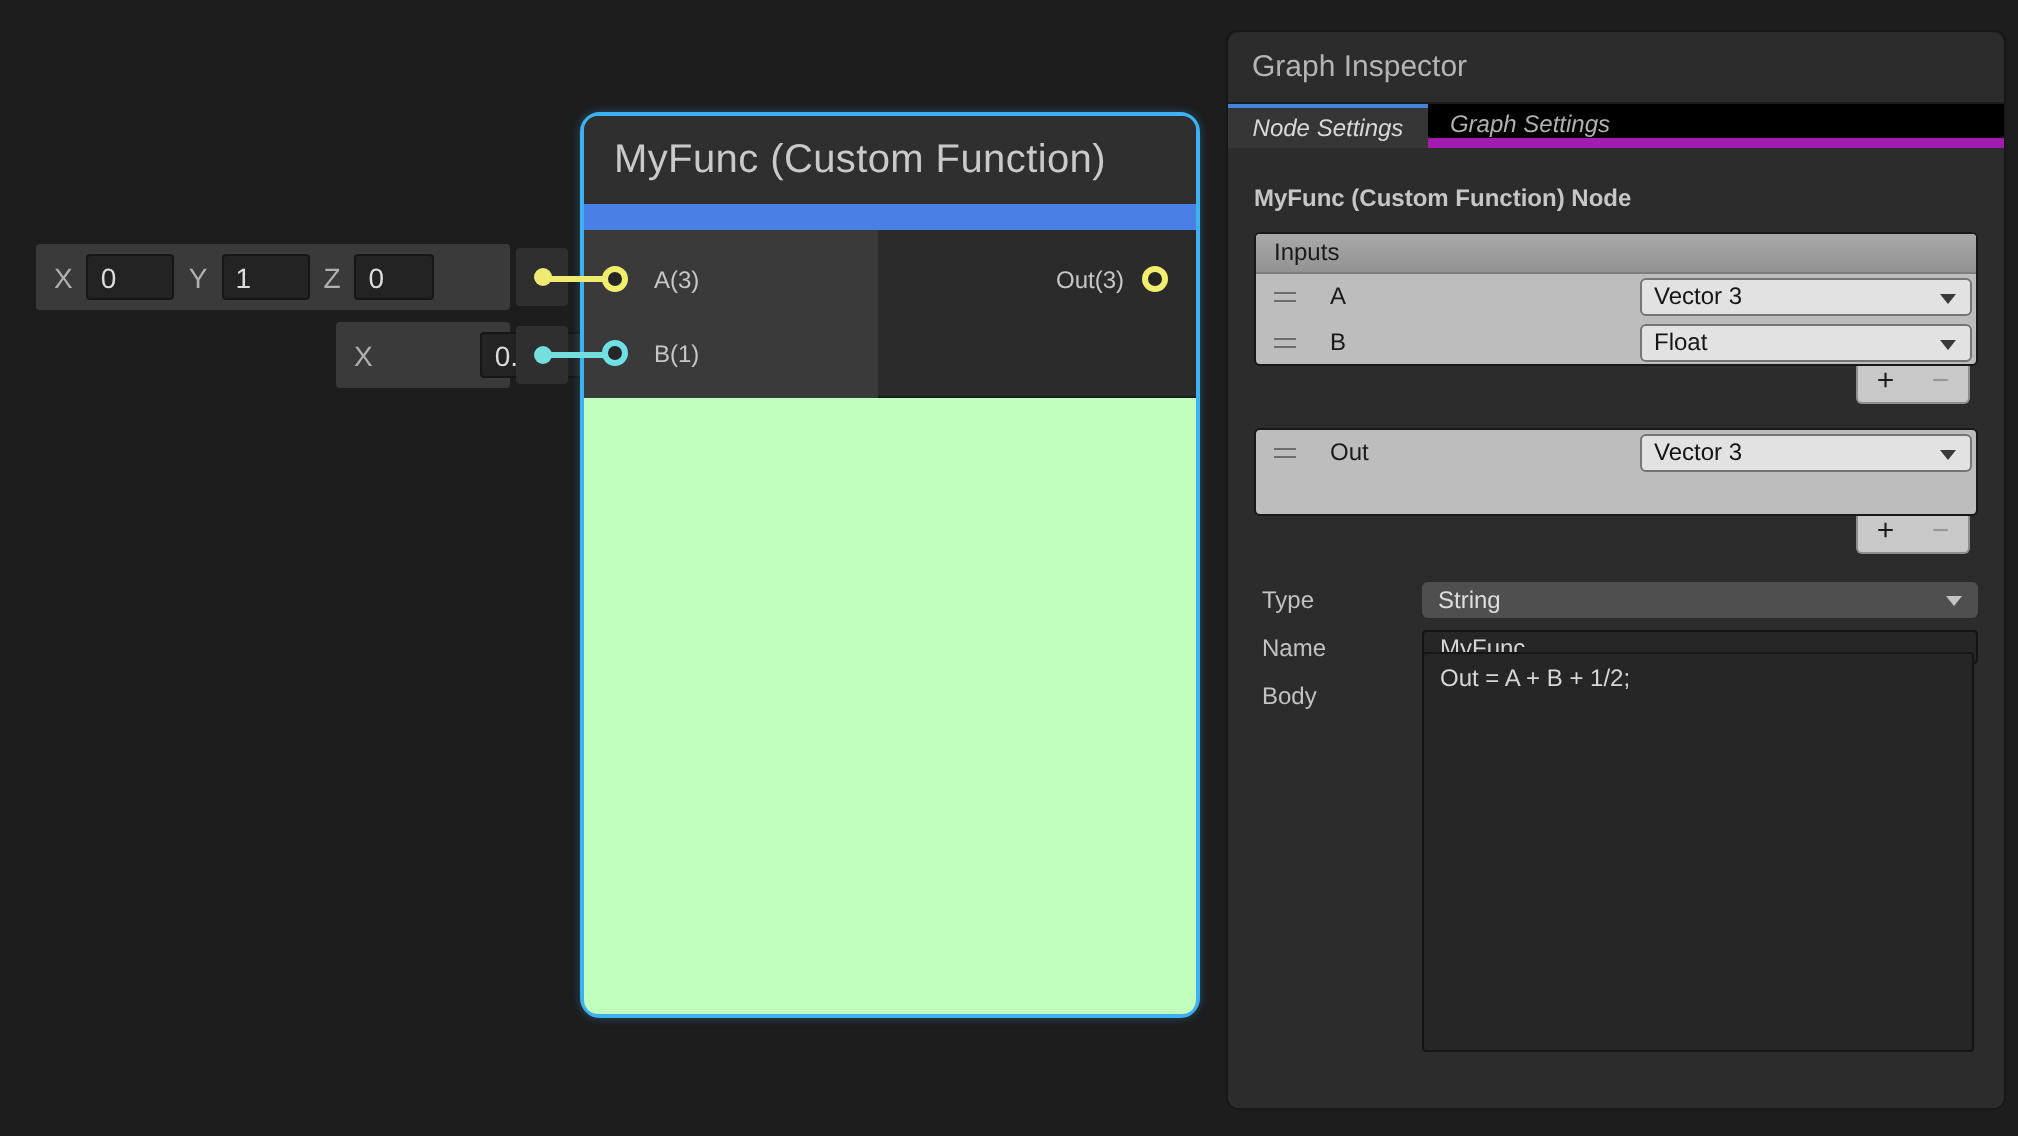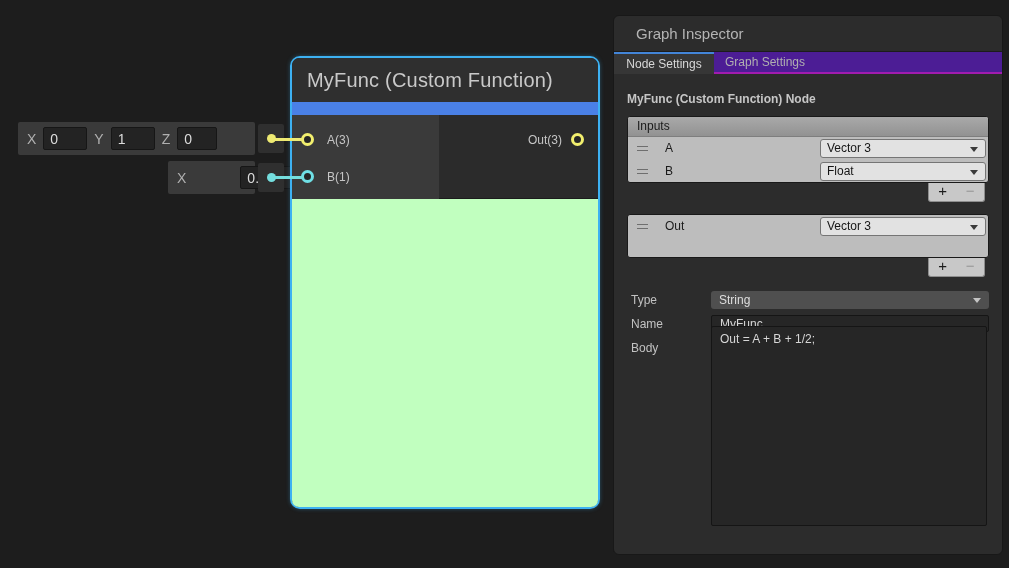--- a/index.html
+++ b/index.html
@@ -62,24 +62,24 @@
   }
 
   
   #inspector {
     position:absolute; left:613px; top:15px; width:390px; height:540px;
     background:#2c2c2c; border:1px solid #181818; border-radius:6px;
     font-size:12px;
   }
   #insp-header {
     position:absolute; left:0; top:0; right:0; height:36px;
-    line-height:36px; padding-left:22px; color:#b4b4b4; font-size:15px;
+    line-height:36px; padding-left:12px; color:#b4b4b4; font-size:15px;
     border-bottom:1px solid #1c1c1c;
   }
-  #insp-tabs { position:absolute; left:0; top:36px; right:0; height:22px; background:#4c1d95; border-bottom:2px solid #a21caf; }
+  #insp-tabs { position:absolute; left:0; top:36px; right:0; height:22px; background:#000000; border-bottom:5px solid #a21caf;font-style:italic; }
   .tab {
     position:absolute; top:0; height:22px; text-align:center; line-height:20px;
     color:#b0b0b0; cursor:default;
   }
   .tab.active { background:#363636; border-top:2px solid #4385d8; color:#d8d8d8; }
 
   #insp-heading { position:absolute; left:13px; top:76px; color:#c6c6c6; font-weight:bold; font-size:12px; }
 
   .listbox {
     position:absolute; left:13px; width:362px;

